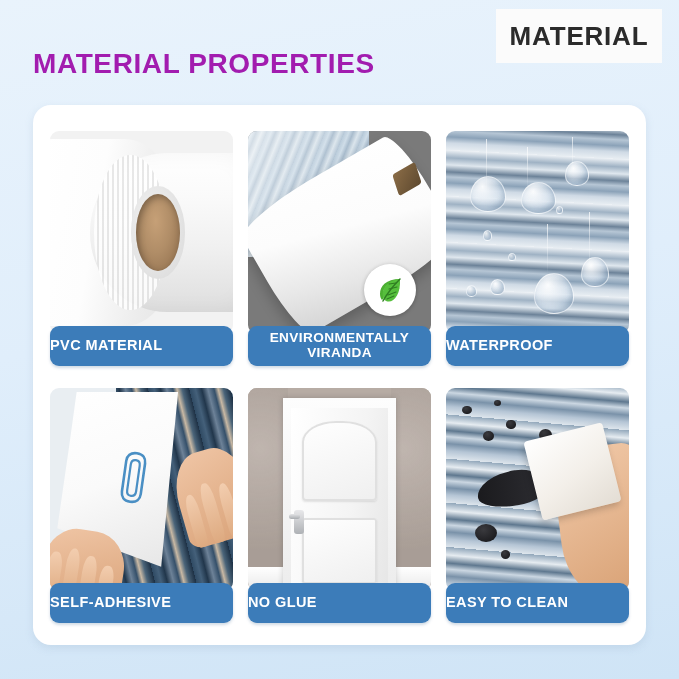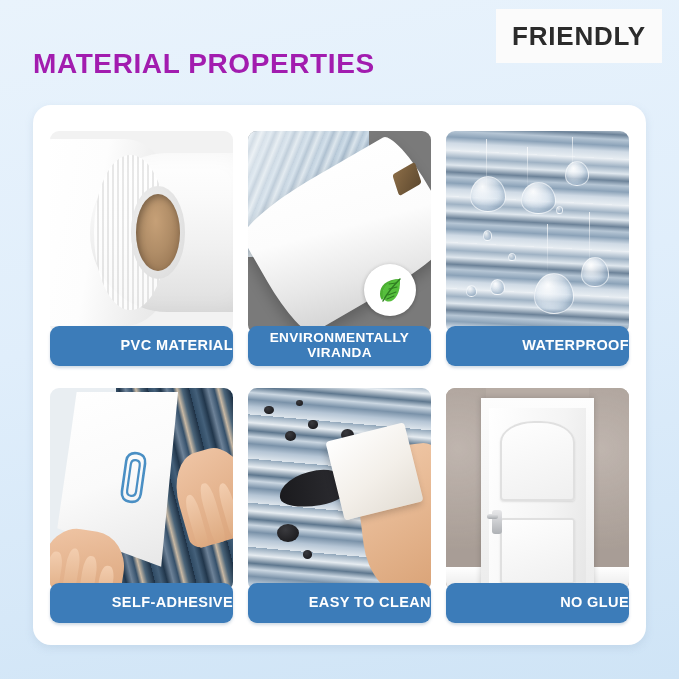--- a/index.html
+++ b/index.html
@@ -70,21 +70,21 @@
     border-radius: 9px;
     overflow: hidden;
   }
 
   .tile-label {
     position: absolute;
     left: 0; bottom: 0;
     width: 100%; height: 40px;
     background: #3c7cb9;
     border-radius: 9px;
-    display: flex; align-items: center; justify-content: flex-end;
+    display: flex; align-items: center; justify-content: flex-start;
     text-align: center;
     box-shadow: 0 2px 3px rgba(70,110,150,0.25);
   }
   .tile-label span {
     color: #ffffff;
     font-weight: bold;
     font-size: 14.5px;
     letter-spacing: 0.4px;
     line-height: 1.08;
   }
@@ -298,21 +298,21 @@
     background: linear-gradient(180deg,#e3e4e6,#a9acb0);
     border-radius:3px;
   }
 </style>
 </head>
 <body>
 
 <div class="header">
   <div class="page-title">MATERIAL PROPERTIES</div>
   <div class="brand-box">
-    <div class="brand-text">FRIENDLY</div>
+    <div class="brand-text">MATERIAL</div>
   </div>
 </div>
 
 <div class="card">
   <div class="grid">
 
     <div class="tile">
       <div class="tile-img">
         <div class="pvc-scene">
           <div class="pvc-sheet"></div>
@@ -398,53 +398,53 @@
           </div>
         </div>
       </div>
       <div class="tile-label">
         <span>SELF-ADHESIVE</span>
       </div>
     </div>
 
     <div class="tile">
       <div class="tile-img">
-        <div class="clean-scene">
-          <div class="stain" style="left:9%;  top:9%;  width:5%; height:4%;"></div>
-          <div class="stain" style="left:26%; top:6%;  width:4%; height:3%;"></div>
-          <div class="stain" style="left:33%; top:16%; width:5%; height:4%;"></div>
-          <div class="stain" style="left:20%; top:21%; width:6%; height:5%;"></div>
-          <div class="stain" style="left:51%; top:20%; width:7%; height:6%;"></div>
-          <div class="stain" style="left:16%; top:67%; width:12%; height:9%;"></div>
-          <div class="stain" style="left:30%; top:80%; width:5%; height:4%;"></div>
-          <div class="smear"></div>
-          <div class="clean-hand"></div>
-          <div class="cloth"></div>
-        </div>
-      </div>
-      <div class="tile-label">
-        <span>EASY TO CLEAN</span>
-      </div>
-    </div>
-
-    <div class="tile">
-      <div class="tile-img">
         <div class="door-scene">
           <div class="wall l"></div>
           <div class="wall r"></div>
           <div class="baseboard l"></div>
           <div class="baseboard r"></div>
           <div class="door-frame">
             <div class="door-leaf">
               <div class="door-panel top"></div>
               <div class="door-panel bottom"></div>
               <div class="door-handle"></div>
             </div>
           </div>
         </div>
       </div>
       <div class="tile-label">
         <span>NO GLUE</span>
       </div>
     </div>
 
+    <div class="tile">
+      <div class="tile-img">
+        <div class="clean-scene">
+          <div class="stain" style="left:9%;  top:9%;  width:5%; height:4%;"></div>
+          <div class="stain" style="left:26%; top:6%;  width:4%; height:3%;"></div>
+          <div class="stain" style="left:33%; top:16%; width:5%; height:4%;"></div>
+          <div class="stain" style="left:20%; top:21%; width:6%; height:5%;"></div>
+          <div class="stain" style="left:51%; top:20%; width:7%; height:6%;"></div>
+          <div class="stain" style="left:16%; top:67%; width:12%; height:9%;"></div>
+          <div class="stain" style="left:30%; top:80%; width:5%; height:4%;"></div>
+          <div class="smear"></div>
+          <div class="clean-hand"></div>
+          <div class="cloth"></div>
+        </div>
+      </div>
+      <div class="tile-label">
+        <span>EASY TO CLEAN</span>
+      </div>
+    </div>
+
   </div>
 </div>
 
 </body></html>

